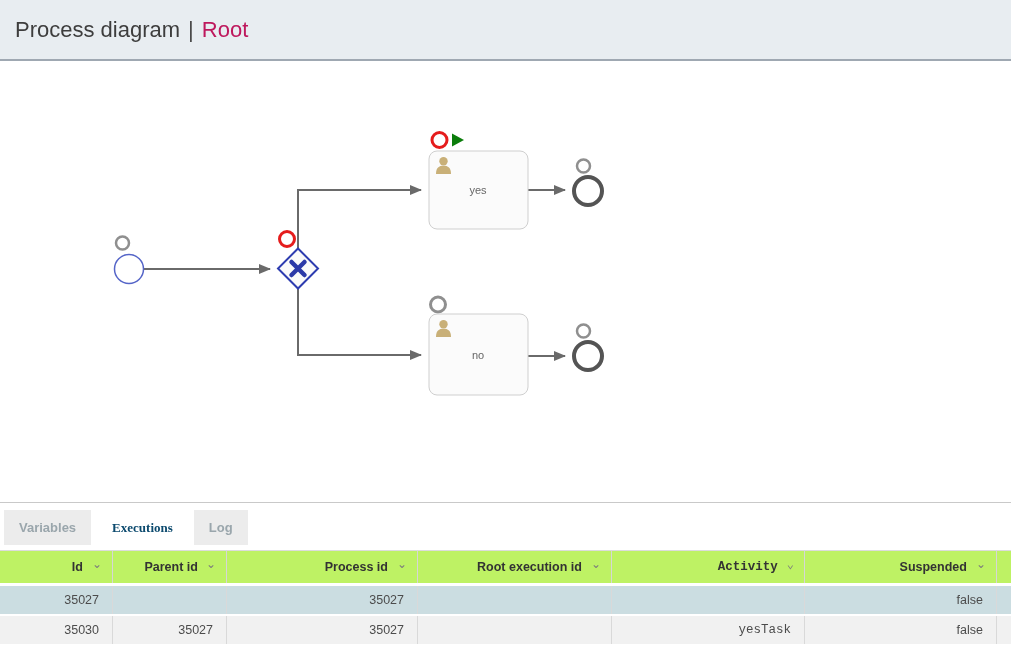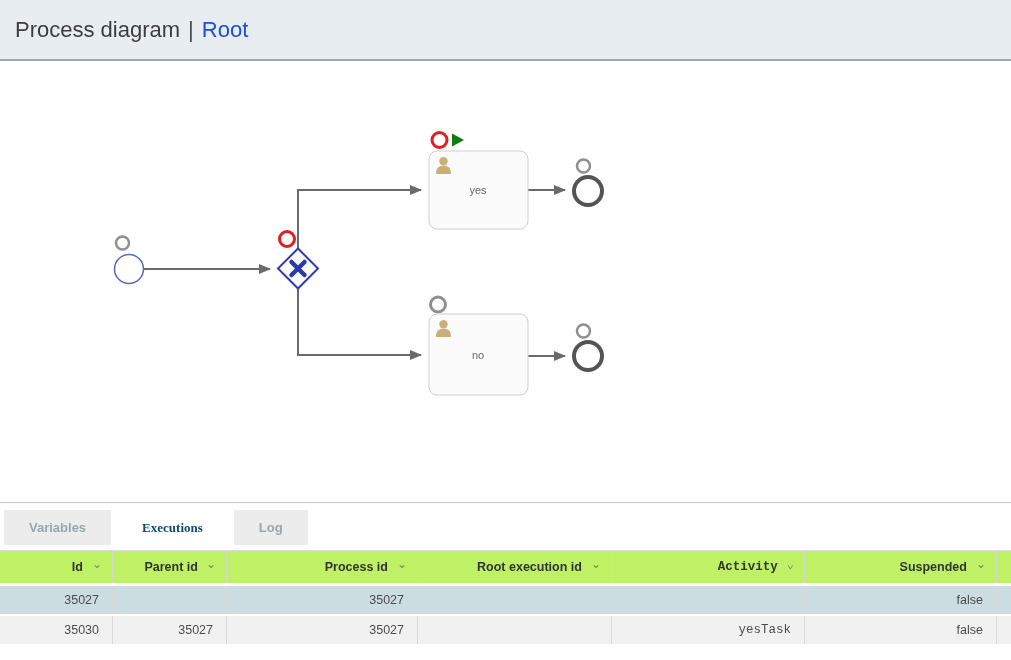--- a/index.html
+++ b/index.html
@@ -7,36 +7,36 @@
     width:1011px;height:660px;overflow:hidden;background:#ffffff;
     font-family:"Liberation Sans","DejaVu Sans",sans-serif;
   }
   
   .app-header{
     height:59px;background:#e8edf1;border-bottom:2px solid #9fa8b2;
     display:flex;align-items:center;padding-left:15px;box-sizing:content-box;
   }
   .app-title{font-size:22px;font-weight:400;color:#3d3d3d;display:flex;gap:8px;align-items:baseline;margin:0;}
   .app-title .sep{color:#4a4a4a;}
-  .root-link{color:#1d4ed8;text-decoration:none;cursor:pointer;}
+  .root-link{color:#be185d;text-decoration:none;cursor:pointer;}
   
   .diagram-area{position:relative;height:441px;background:#ffffff;border-bottom:1px solid #c9c9c9;}
   .diagram-area svg{position:absolute;left:0;top:0;}
   .flow{stroke:#6a6a6a;stroke-width:2;fill:none;}
   .task-box{fill:#fbfbfb;stroke:#cfcfcf;stroke-width:1;}
   .task-label{font-size:11px;fill:#666;text-anchor:middle;font-family:"Liberation Sans","DejaVu Sans",sans-serif;}
   .bp-red{fill:#fff;stroke:#e51c1c;stroke-width:3;cursor:pointer;}
   .bp-gray{fill:#fff;stroke:#8f8f8f;stroke-width:3;cursor:pointer;}
   .bp-gray-sm{fill:#fff;stroke:#8f8f8f;stroke-width:2.5;cursor:pointer;}
   .user-icon{fill:#c9b078;}
   
   .tabs{margin:7px 0 0 4px;display:flex;height:35px;}
   .tab{
     background:#ececec;color:#9aa6ac;font-weight:bold;font-size:13px;
-    padding:0 25px;line-height:35px;margin-right:6px;cursor:pointer;white-space:nowrap;
+    padding:0 15px;line-height:35px;margin-right:6px;cursor:pointer;white-space:nowrap;
   }
   .tab.active{background:#ffffff;color:#0c4a6e;font-family:Liberation Serif, serif;}
   
   .exec-table{margin-top:5px;border-top:1px solid #dcdcdc;}
   .thead{display:flex;height:32px;background:#bef264;}
   .th{
     display:flex;align-items:center;justify-content:flex-end;gap:9px;
     padding-right:10px;border-right:1px solid #d6d6d6;box-sizing:border-box;
     font-size:12.5px;font-weight:bold;color:#333;cursor:pointer;white-space:nowrap;
   }

